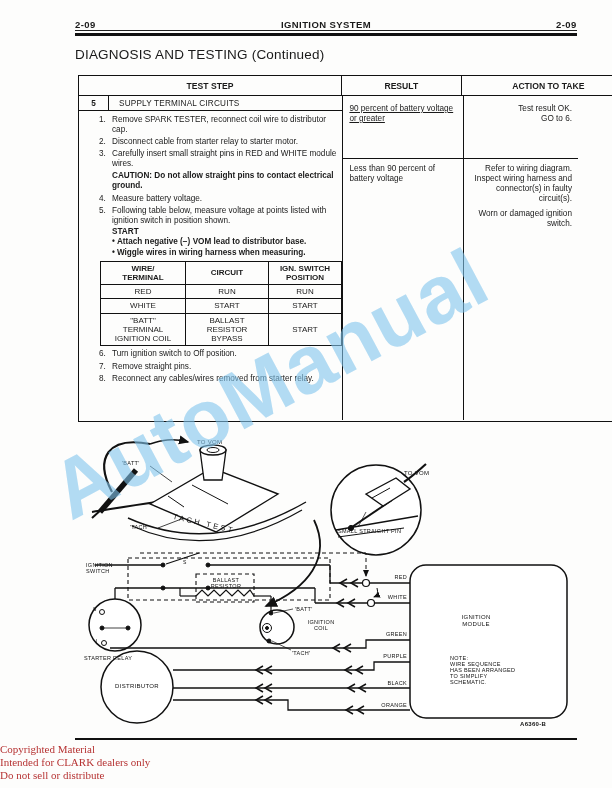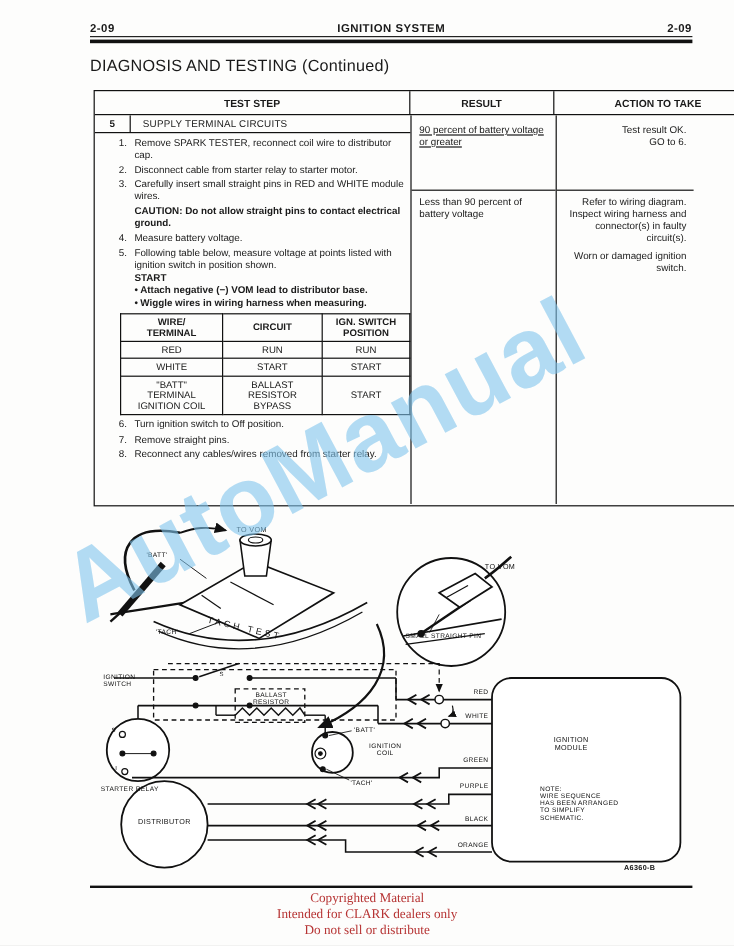--- a/index.html
+++ b/index.html
@@ -35,21 +35,21 @@
   .col-action{position:absolute;left:385.4px;top:0;width:113.6px;height:100%;text-align:right;}
   .cellpad{padding:5px 6px;line-height:10px;}
   .rowline{position:absolute;left:0;right:0;height:1.2px;background:#111;}
   .gap{height:5px;}
   
   .lbl{position:absolute;font-size:6px;letter-spacing:.3px;white-space:pre-line;line-height:6.5px;color:#111;}
   .lbl.small{font-size:5.5px;line-height:6px;}
   .lbl.center{text-align:center;}
   
   #bottom-rule{left:75px;top:738px;width:502px;border-top:2.5px solid #111;}
-  .red{position:absolute;left:0;width:612px;text-align:center;color:#b63333;
+  .red{position:absolute;left:0;width:612px;text-align:left;color:#b63333;
        font-family:"Liberation Serif",serif;font-size:11px;}
   
   #watermark{left:80px;top:444px;font-size:82px;font-weight:bold;white-space:nowrap;
      color:rgba(128,197,236,0.60);transform:rotate(-28deg);transform-origin:left bottom;
      z-index:50;pointer-events:none;letter-spacing:1px;}
   svg{position:absolute;left:0;top:0;pointer-events:none;}
 </style>
 </head>
 <body>
 

